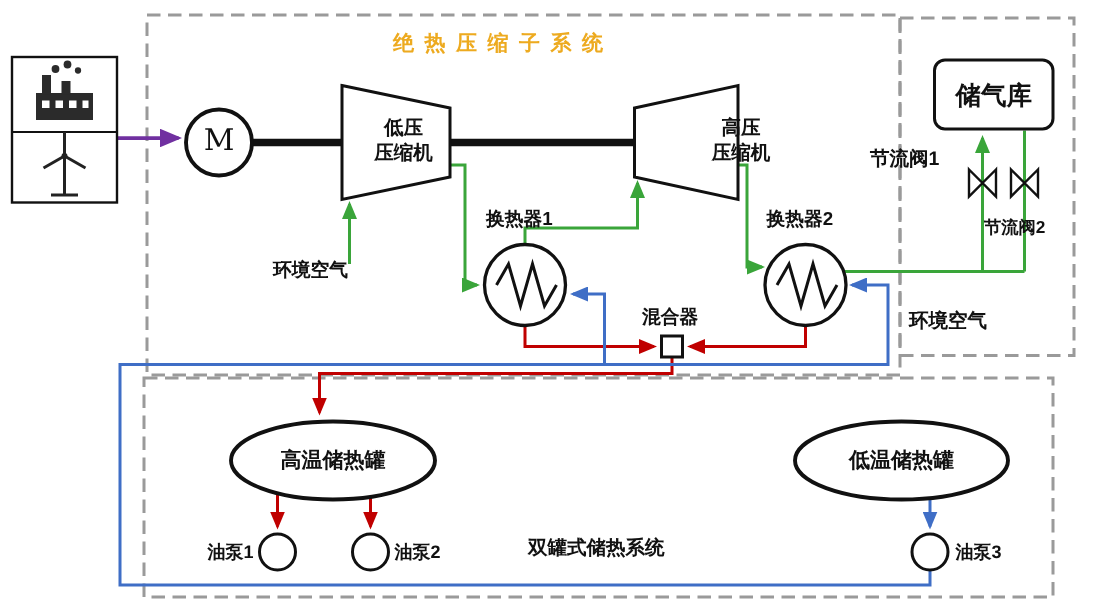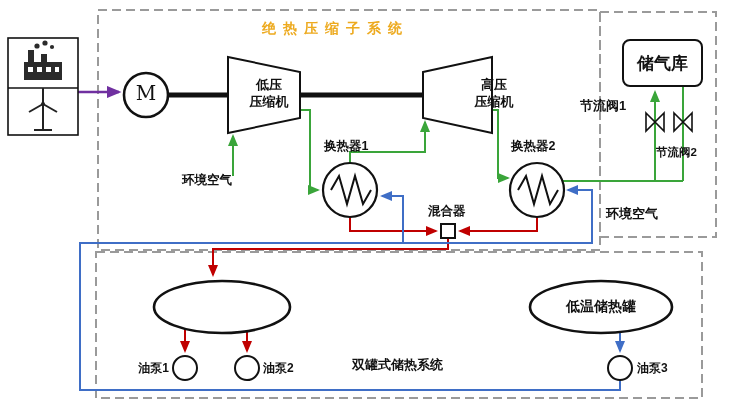--- a/index.html
+++ b/index.html
@@ -136,20 +136,21 @@
 
   <div class="lbl" style="left:428px;top:204px;font-size:12.5px;">混合器</div>
 
   <div class="lbl ctr" style="left:623px;top:54px;width:79px;font-size:17px;">储气库</div>
 
   <div class="lbl" style="left:580px;top:98px;font-size:13px;">节流阀1</div>
   <div class="lbl" style="left:656px;top:146px;font-size:11.5px;">节流阀2</div>
 
   <div class="lbl" style="left:606px;top:206px;font-size:13px;">环境空气</div>
 
+  <div class="lbl ctr" style="left:154px;top:298px;width:136px;font-size:14px;">高温储热罐</div>
   <div class="lbl ctr" style="left:530px;top:298px;width:142px;font-size:14px;">低温储热罐</div>
 
   <div class="lbl" style="left:127px;top:361px;width:42px;text-align:right;font-size:12px;">油泵1</div>
   <div class="lbl" style="left:263px;top:361px;font-size:12px;">油泵2</div>
   <div class="lbl" style="left:637px;top:361px;font-size:12px;">油泵3</div>
 
   <div class="lbl" style="left:352px;top:357px;font-size:13px;">双罐式储热系统</div>
 
 </div>
 

